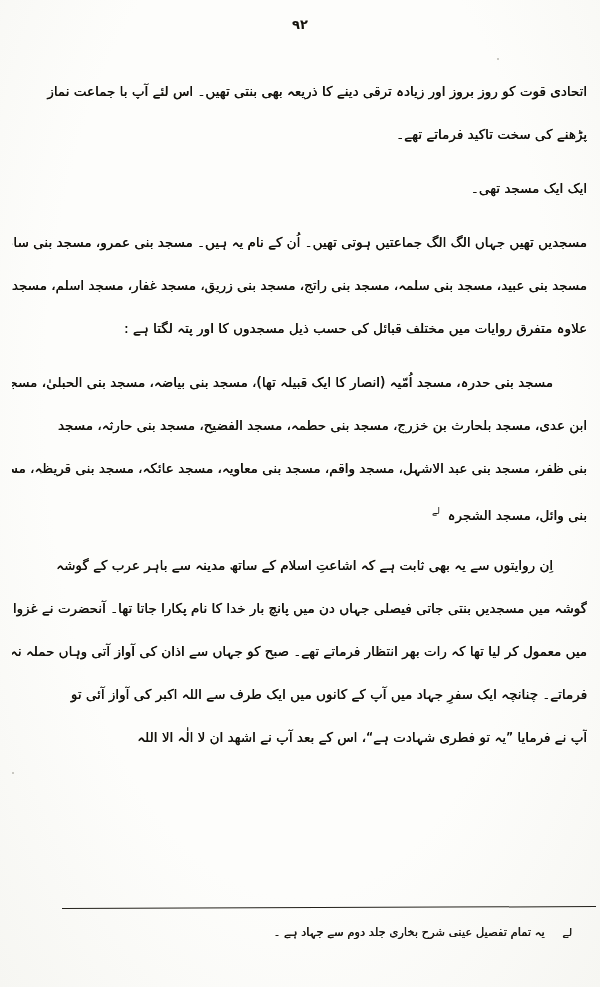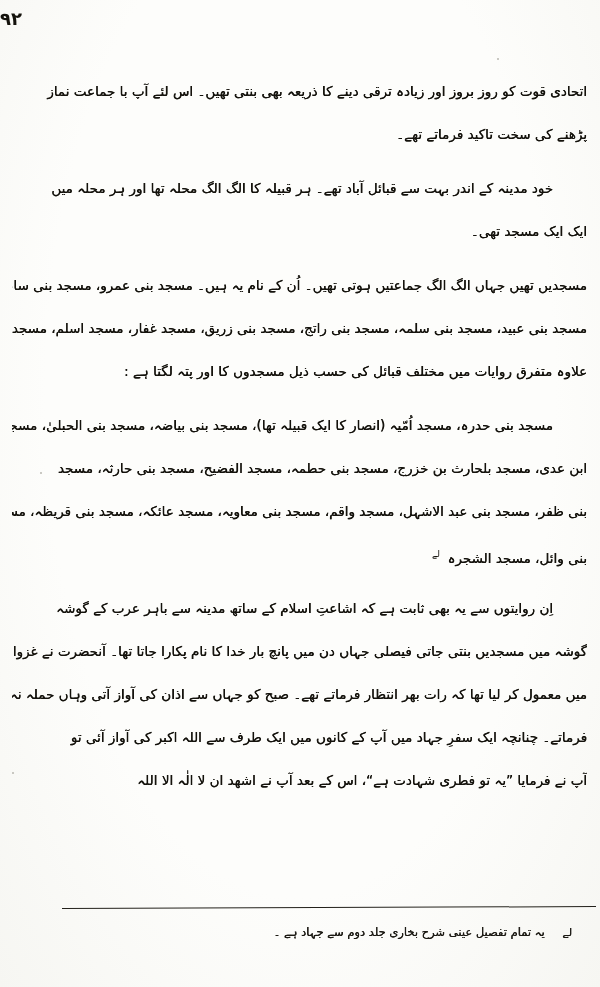--- a/index.html
+++ b/index.html
@@ -12,24 +12,25 @@
     margin: 0 auto;
     background: #fbfbf8;
     background-image: radial-gradient(ellipse at 50% 40%, #fdfdfb 60%, #f6f6f2 100%);
     color: #181610;
     font-family: "DejaVu Sans", sans-serif;
     overflow: hidden;
   }
 
   .page-number {
     position: absolute;
-    top: 8px;
+    top: 17px;
     left: 0;
     right: 0;
-    font-size: 18px;
+    text-align: center;
+    font-size: 13px;
     font-weight: bold;
     letter-spacing: 7px;
     color: #14120c;
   }
 
   .body-text {
     position: absolute;
     top: 70px;
     right: 13px;
     left: 12px;
@@ -109,21 +110,20 @@
   <div class="page-number">۹۲</div>
 
   <div class="body-text">
 
     <div class="para">
       <div class="line">اتحادی قوت کو روز بروز اور زیادہ ترقی دینے کا ذریعہ بھی بنتی تھیں۔ اس لئے آپ با جماعت نماز</div>
       <div class="line">پڑھنے کی سخت تاکید فرماتے تھے۔</div>
     </div>
 
     <div class="para">
-      <div class="line indent">خود مدینہ کے اندر بہت سے قبائل آباد تھے۔ ہر قبیلہ کا الگ الگ محلہ تھا اور ہر محلہ میں</div>
       <div class="line">ایک ایک مسجد تھی۔</div>
     </div>
 
     <div class="para">
       <div class="line">مسجدیں تھیں جہاں الگ الگ جماعتیں ہوتی تھیں۔ اُن کے نام یہ ہیں۔ مسجد بنی عمرو، مسجد بنی ساعدہ،</div>
       <div class="line">مسجد بنی عبید، مسجد بنی سلمہ، مسجد بنی راتج، مسجد بنی زریق، مسجد غفار، مسجد اسلم، مسجد جہینہ۔ ان کے</div>
       <div class="line">علاوہ متفرق روایات میں مختلف قبائل کی حسب ذیل مسجدوں کا اور پتہ لگتا ہے :</div>
     </div>
 
     <div class="para">

